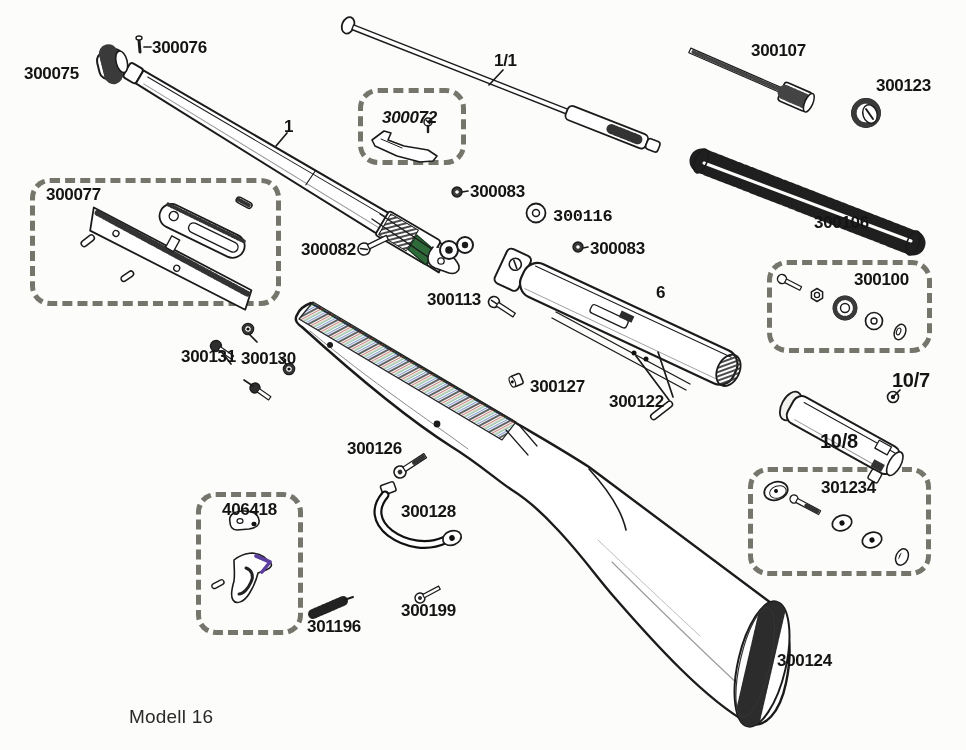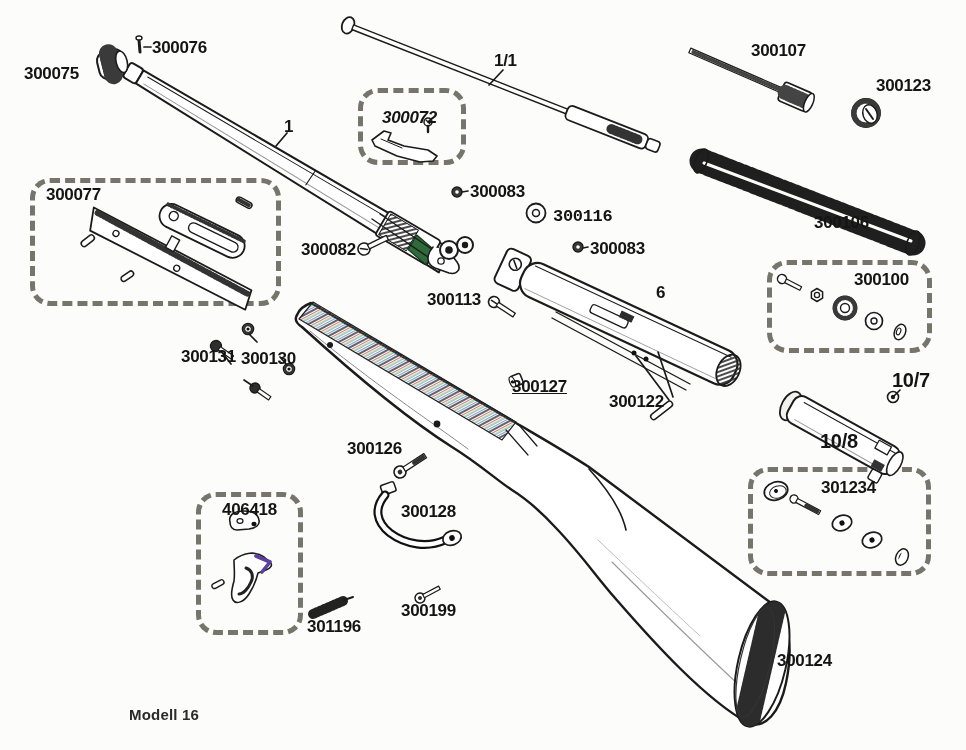--- a/index.html
+++ b/index.html
@@ -11,21 +11,21 @@
   .part-box{
     position:absolute;box-sizing:border-box;
     border:5px dashed #75756c;border-radius:20px;background:transparent;
   }
   .plabel{
     position:absolute;font-weight:700;font-size:17px;color:#141414;
     letter-spacing:-0.3px;white-space:nowrap;line-height:1;z-index:30;
   }
   .plabel.small{font-size:20px;}
   .model-label{
-    position:absolute;font-weight:700;font-size:15px;color:#2a2a2a;
+    position:absolute;font-weight:400;font-size:19px;color:#2a2a2a;
     letter-spacing:0.2px;z-index:30;
   }
   svg.art{position:absolute;left:0;top:0;z-index:10;}
 </style>
 </head>
 <body>
 
 <div class="canvas">
 
   <div class="part-box" style="left:358px;top:88px;width:108px;height:77px;"></div>
@@ -364,21 +364,21 @@
   <div class="plabel" style="left:46px;top:186px;">300077</div>
   <div class="plabel" style="left:470px;top:183px;">300083</div>
   <div class="plabel" style="left:553px;top:208px;font-family:Liberation Mono, monospace;">300116</div>
   <div class="plabel" style="left:301px;top:241px;">300082</div>
   <div class="plabel" style="left:590px;top:240px;">300083</div>
   <div class="plabel" style="left:656px;top:284px;">6</div>
   <div class="plabel" style="left:854px;top:271px;">300100</div>
   <div class="plabel" style="left:427px;top:291px;">300113</div>
   <div class="plabel" style="left:241px;top:341px;margin-top:9px;">300130</div>
   <div class="plabel" style="left:181px;top:348px;">300131</div>
-  <div class="plabel" style="left:512px;top:378px;text-decoration:underline;">300127</div>
+  <div class="plabel" style="left:530px;top:378px;">300127</div>
   <div class="plabel" style="left:609px;top:393px;">300122</div>
   <div class="plabel small" style="left:892px;top:370px;">10/7</div>
   <div class="plabel small" style="left:820px;top:431px;">10/8</div>
   <div class="plabel" style="left:347px;top:440px;">300126</div>
   <div class="plabel" style="left:812px;top:479px;margin-left:9px;">301234</div>
   <div class="plabel" style="left:222px;top:501px;">406418</div>
   <div class="plabel" style="left:401px;top:503px;">300128</div>
   <div class="plabel" style="left:307px;top:618px;">301196</div>
   <div class="plabel" style="left:401px;top:602px;">300199</div>
   <div class="plabel" style="left:777px;top:652px;">300124</div>

